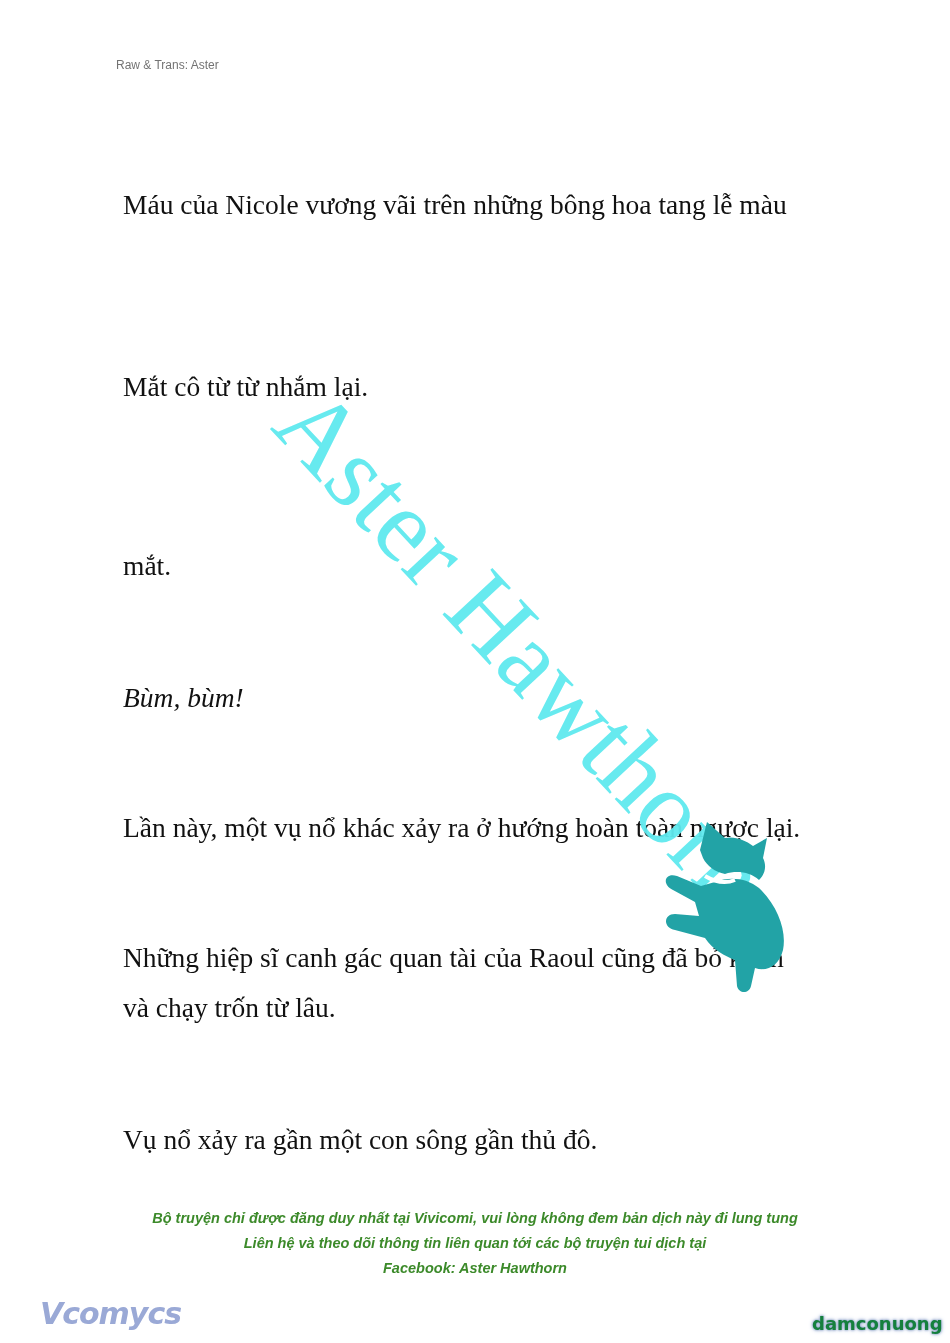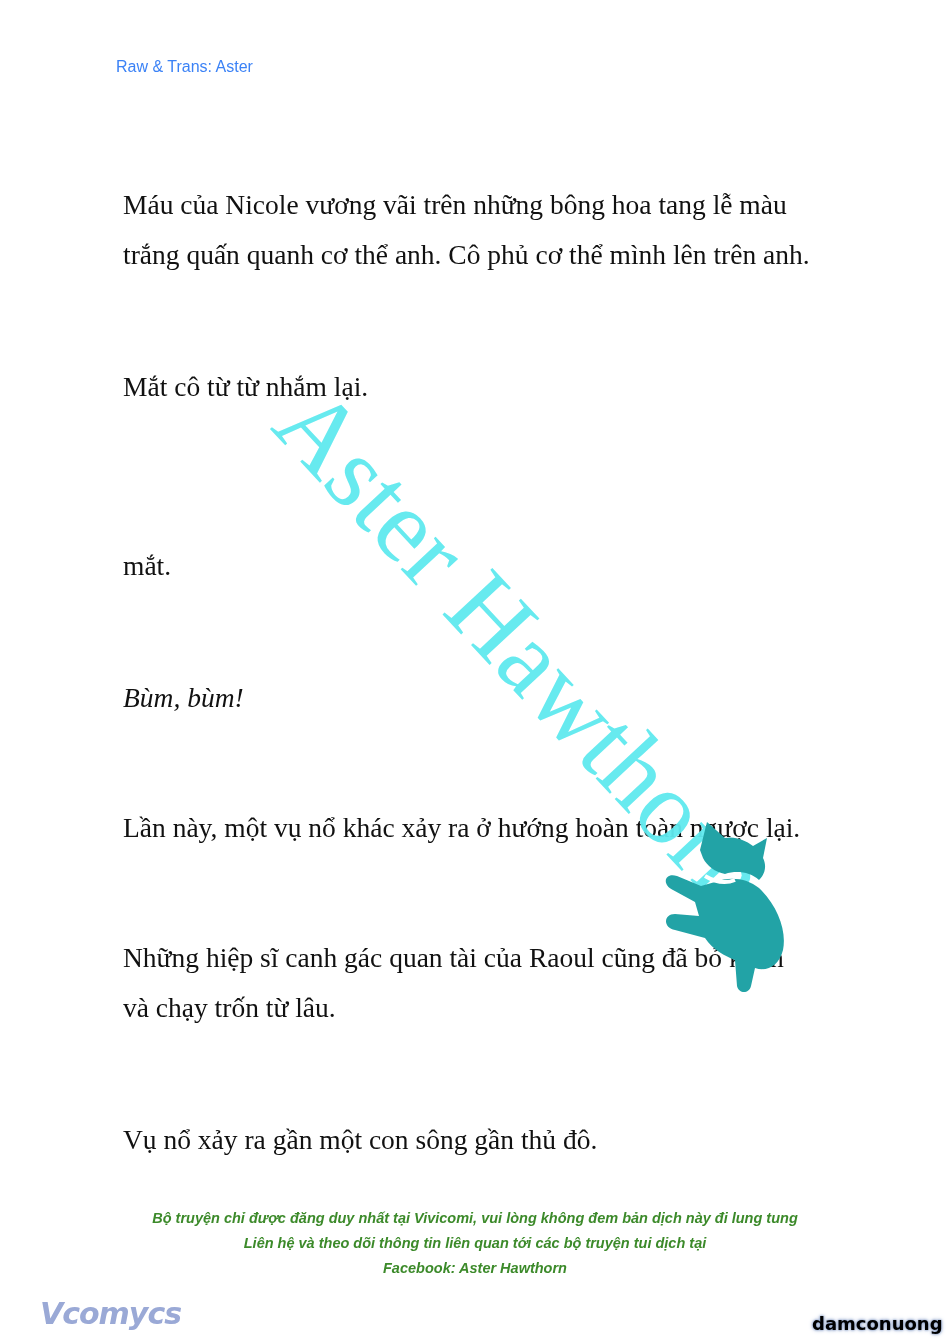--- a/index.html
+++ b/index.html
@@ -1,19 +1,19 @@
 <!DOCTYPE html>
 <html><head>
   <meta charset="utf-8">
   <style>
     html, body { margin: 0; padding: 0; background: #ffffff; }
     body { width: 950px; height: 1343px; position: relative; overflow: hidden; }
     .header {
       position: absolute; left: 116px; top: 58px;
-      font-family: "Liberation Sans", sans-serif; font-size: 16px; color: #3b82f6;
+      font-family: "Liberation Sans", sans-serif; font-size: 12px; color: #737373;
     }
     .para {
       position: absolute; left: 116px; width: 740px;
       font-family: "Liberation Serif", serif; font-size: 27.5px; line-height: 50px;
       color: #111; margin: 7px; white-space: nowrap;
     }
     .para.italic { font-style: italic; }
     .watermark {
       position: absolute; left: 128px; top: 560px; width: 760px;
       transform-origin: 0 0; transform: rotate(47deg) translate(0,-280px);
@@ -27,31 +27,30 @@
       font-size: 14.5px; color: #3c8a2a;
     }
     .logo-left {
       position: absolute; left: 16px; top: 1296px;
       font-family: "DejaVu Sans", sans-serif; font-style: italic; font-weight: bold;
       font-size: 30px; letter-spacing: -1px; color: #9aa9d6; margin-left: 24px;
     }
     .logo-right {
       position: absolute; left: 812px; top: 1313px;
       font-family: "DejaVu Sans", sans-serif; font-size: 18px; font-weight: bold;
-      color: #000000; text-shadow: 0 0 2px #8fa3c9, 0 0 3px #8fa3c9, 0 0 5px #b9c6e0;
+      color: #15803d; text-shadow: 0 0 2px #8fa3c9, 0 0 3px #8fa3c9, 0 0 5px #b9c6e0;
     }
   </style>
 </head>
 <body>
 
 <div class="header">Raw &amp; Trans: Aster</div>
 
 <p class="para" style="top:173px">
   <span>Máu của Nicole vương vãi trên những bông hoa tang lễ màu</span><br>
-  <span>trắng quấn quanh cơ thể anh. Cô phủ cơ thể mình lên trên anh.</span>
 </p>
 <p class="para" style="top:355px">
   <span>Mắt cô từ từ nhắm lại.</span>
 </p>
 <p class="para" style="top:484px">
   <br>
   <span>mắt.</span>
 </p>
 <p class="para italic" style="top:666px">
   <span>Bùm, bùm!</span>

